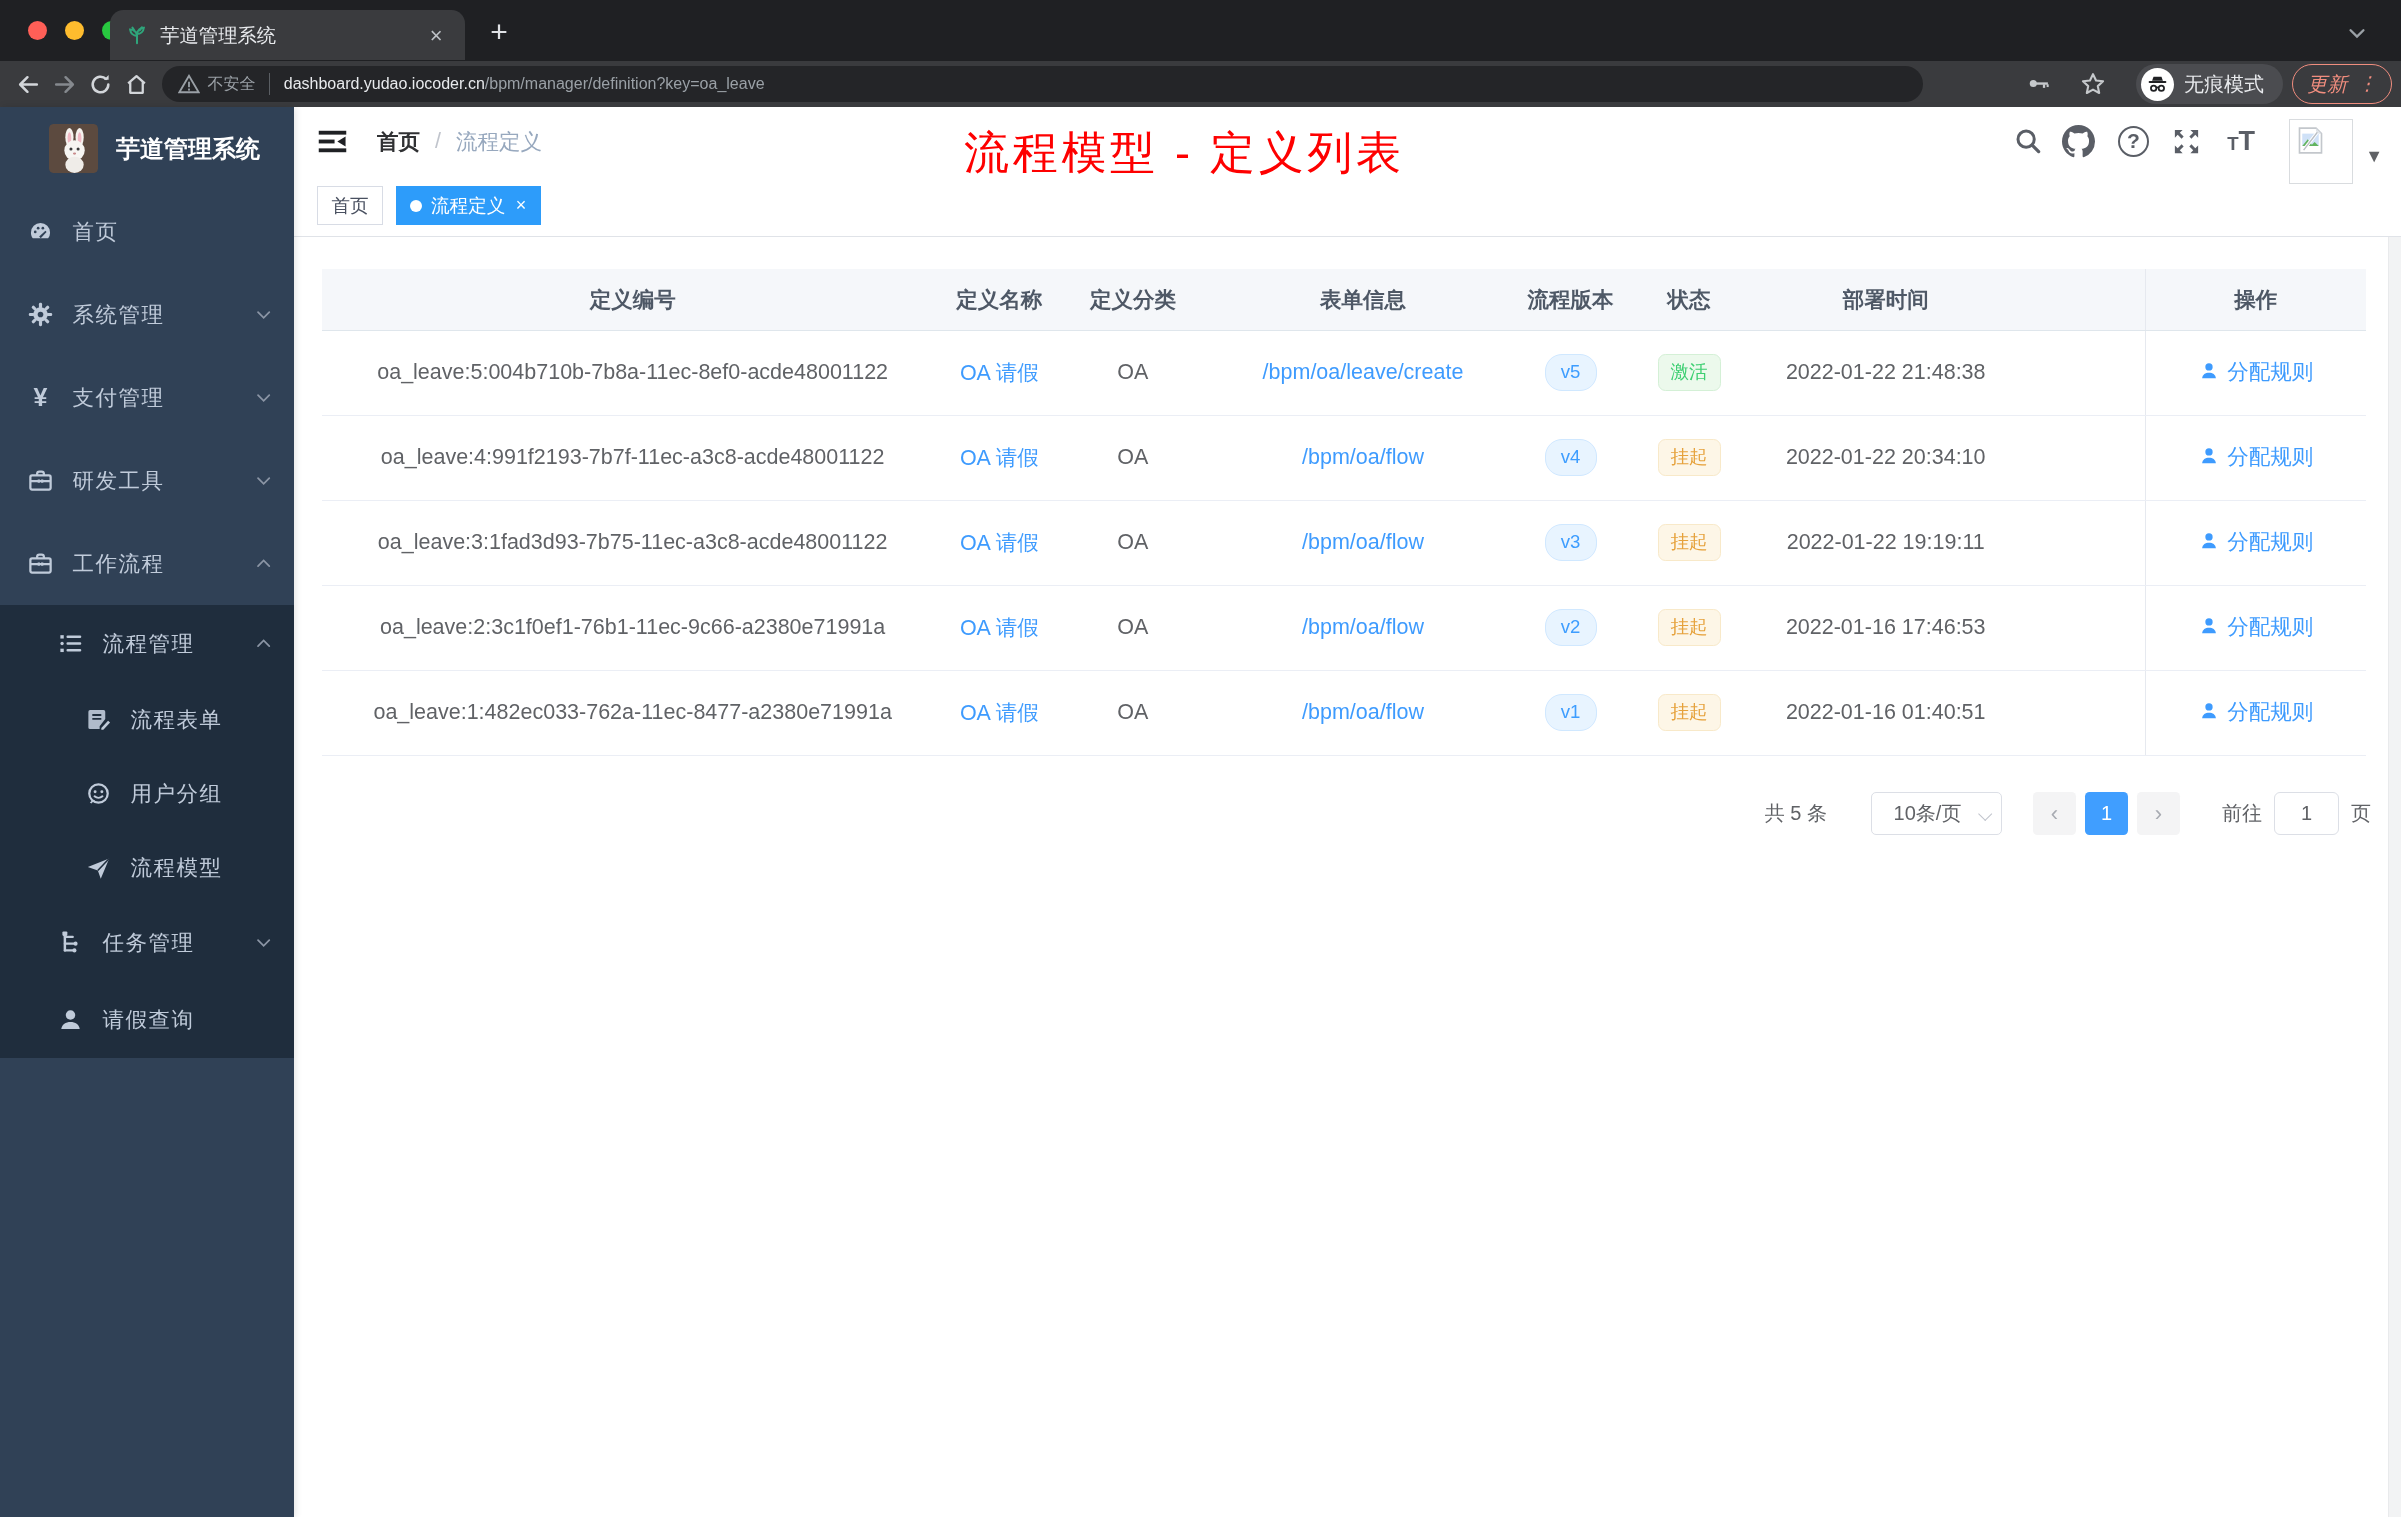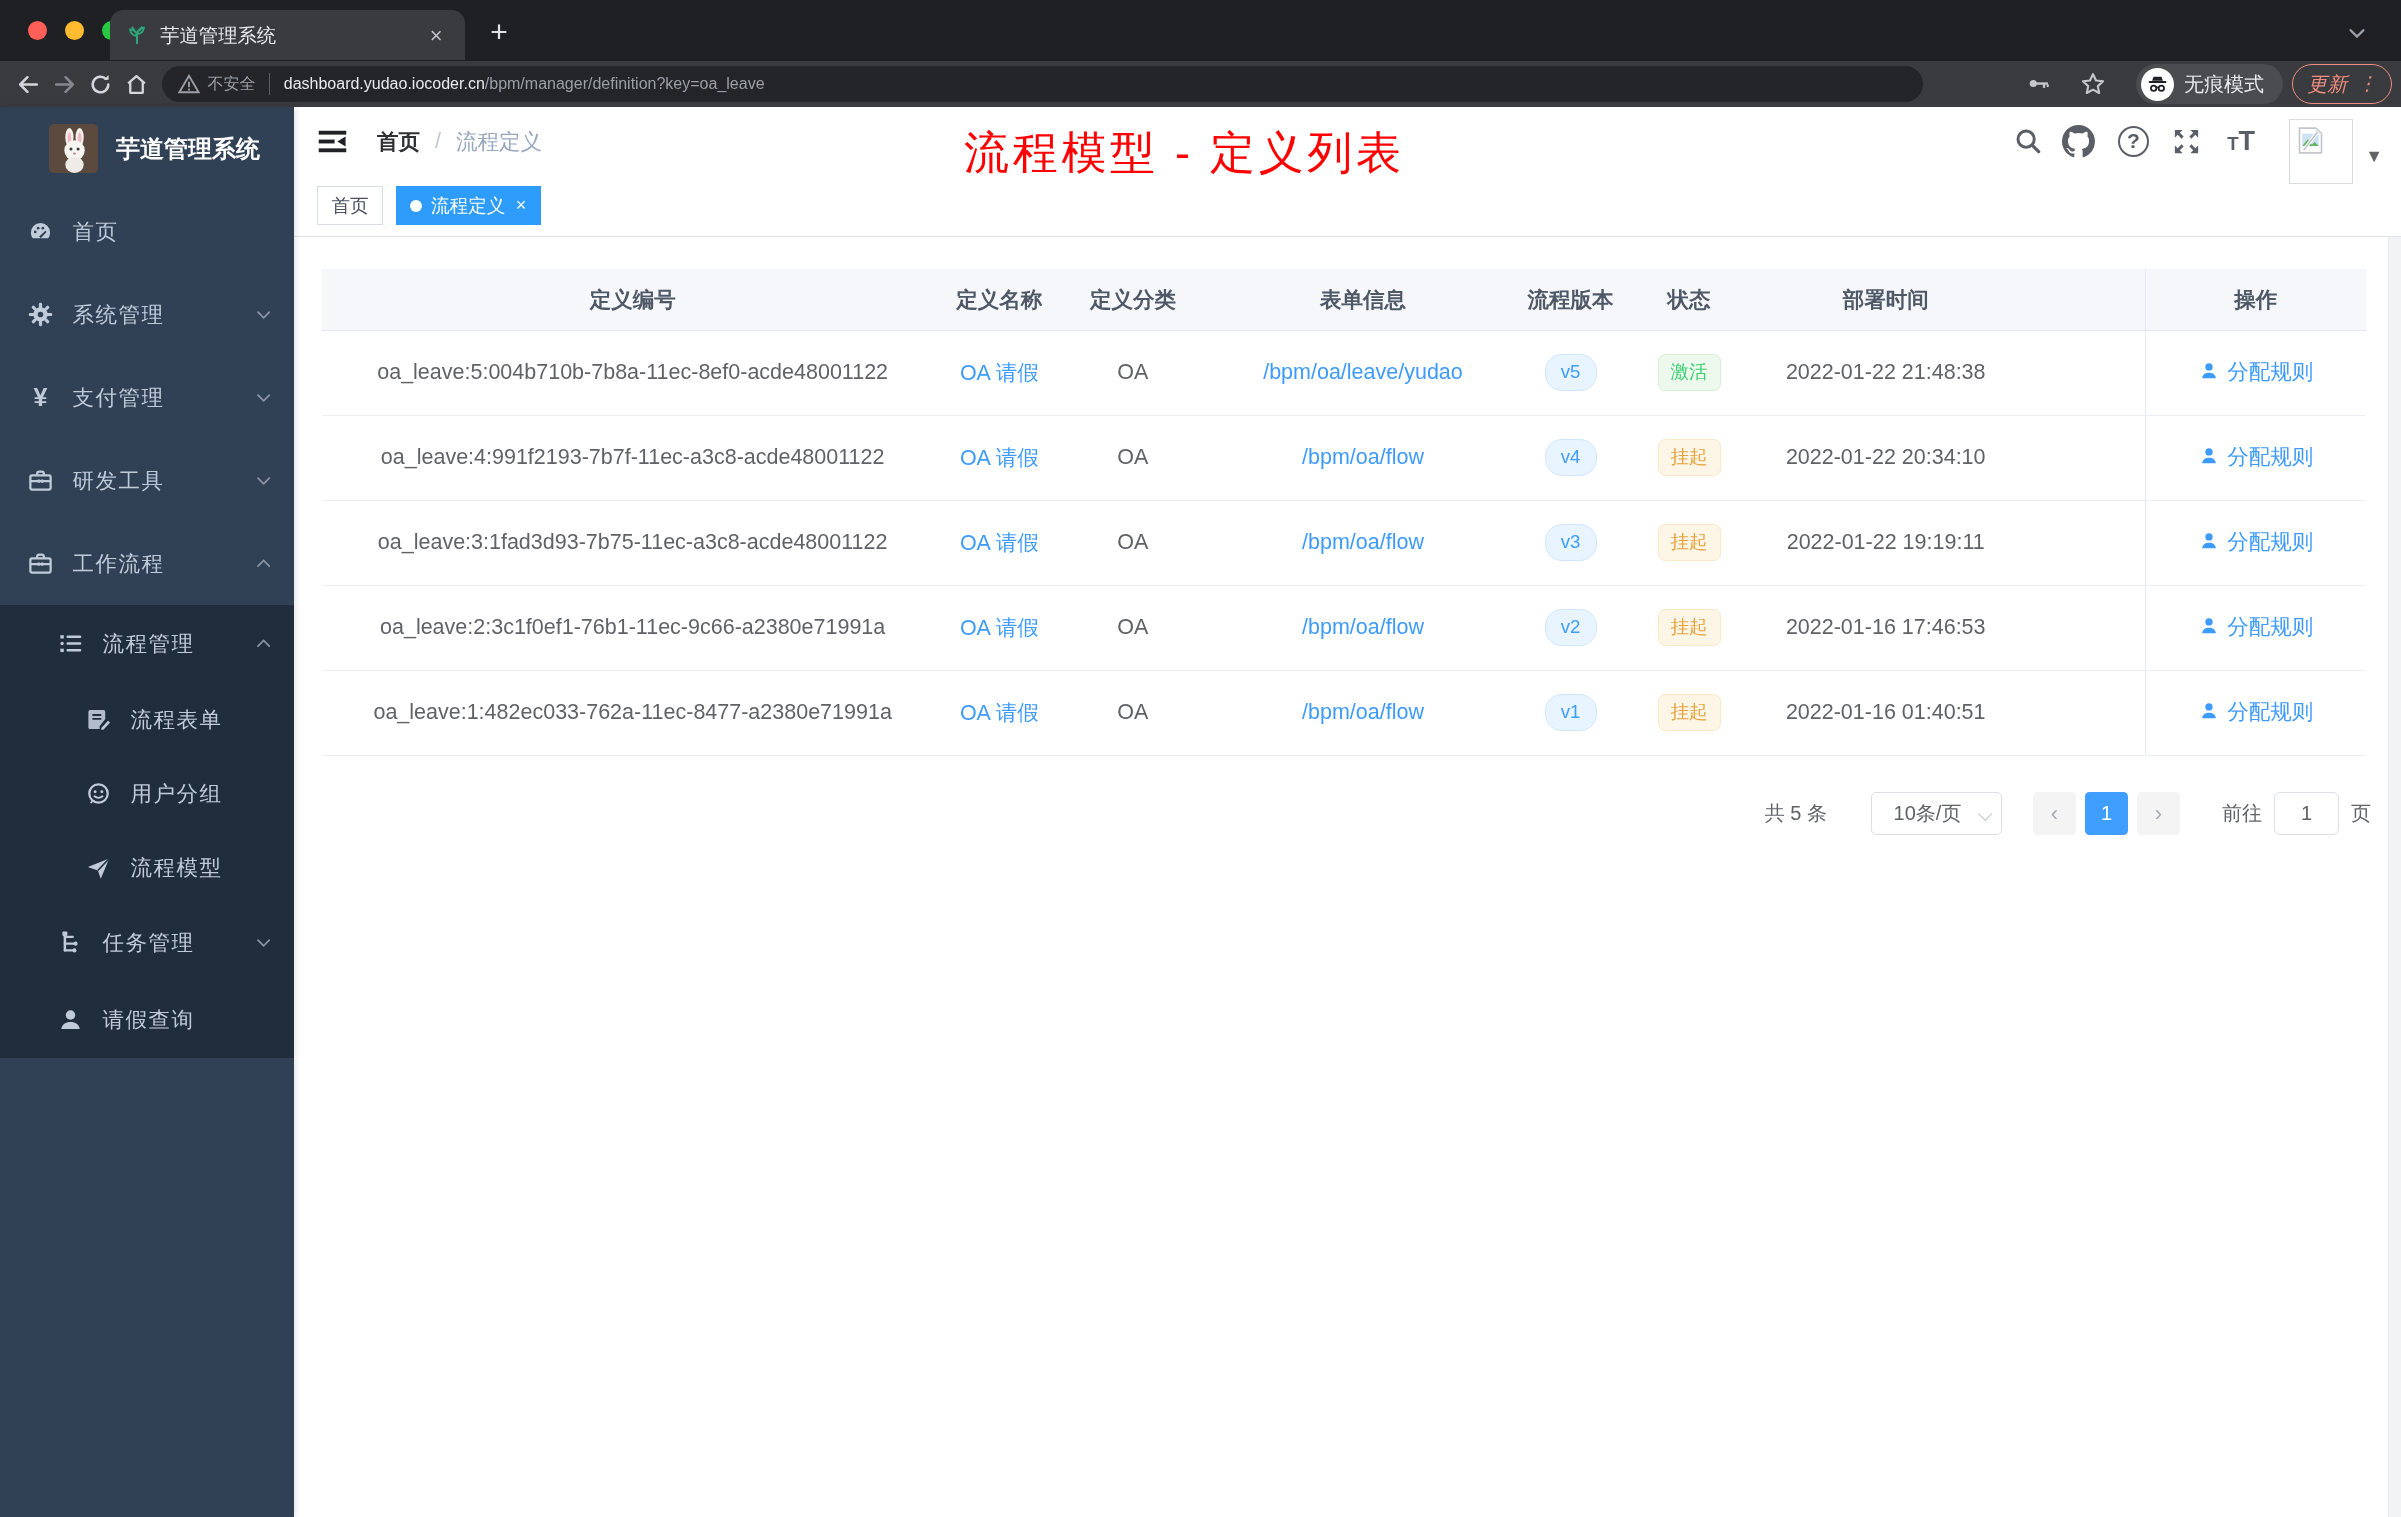--- a/index.html
+++ b/index.html
@@ -479,21 +479,21 @@
             <th>部署时间</th>
             <th></th>
             <th class="opcol">操作</th>
           </tr>
         </thead>
         <tbody>
           <tr>
             <td>oa_leave:5:004b710b-7b8a-11ec-8ef0-acde48001122</td>
             <td><span class="link">OA 请假</span></td>
             <td>OA</td>
-            <td><span class="link">/bpm/oa/leave/yudao</span></td>
+            <td><span class="link">/bpm/oa/leave/create</span></td>
             <td><span class="badge badge-ver">v5</span></td>
             <td><span class="badge badge-on">激活</span></td>
             <td>2022-01-22 21:48:38</td>
             <td></td>
             <td class="opcol"><span class="op-link">
                   <svg viewBox="0 0 24 24" fill="currentColor">
                     <circle cx="12" cy="7.5" r="4"></circle>
                     <path d="M4.5 20c.4-4 3.5-6 7.5-6s7.1 2 7.5 6z"></path>
                   </svg>
                   <span>分配规则</span>

